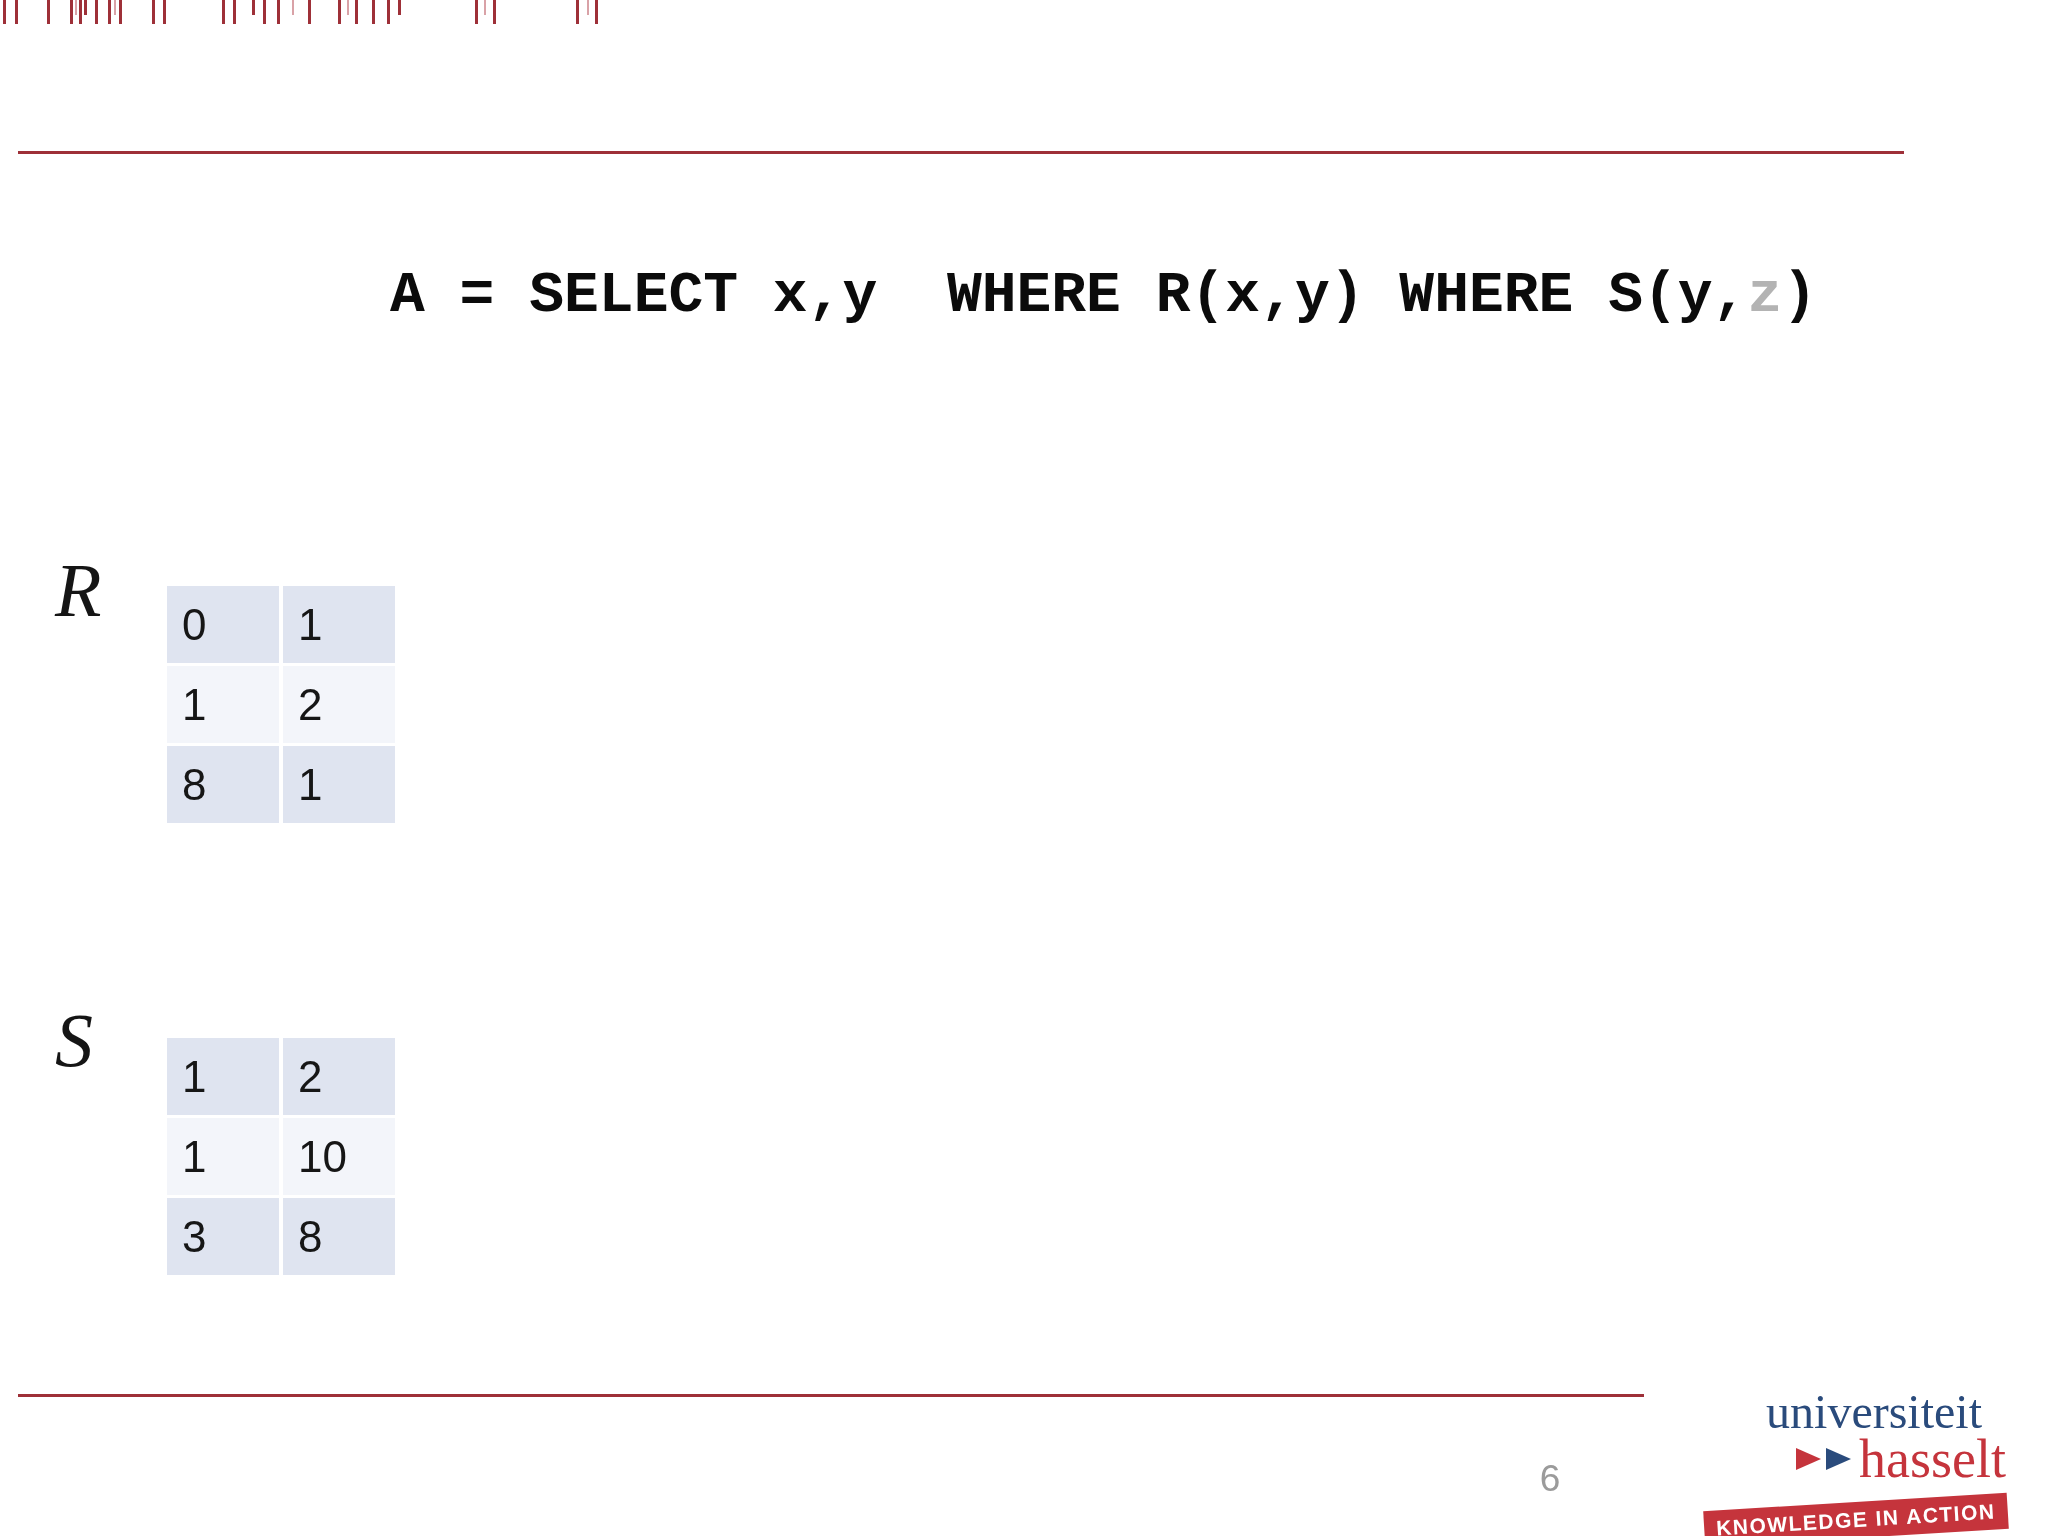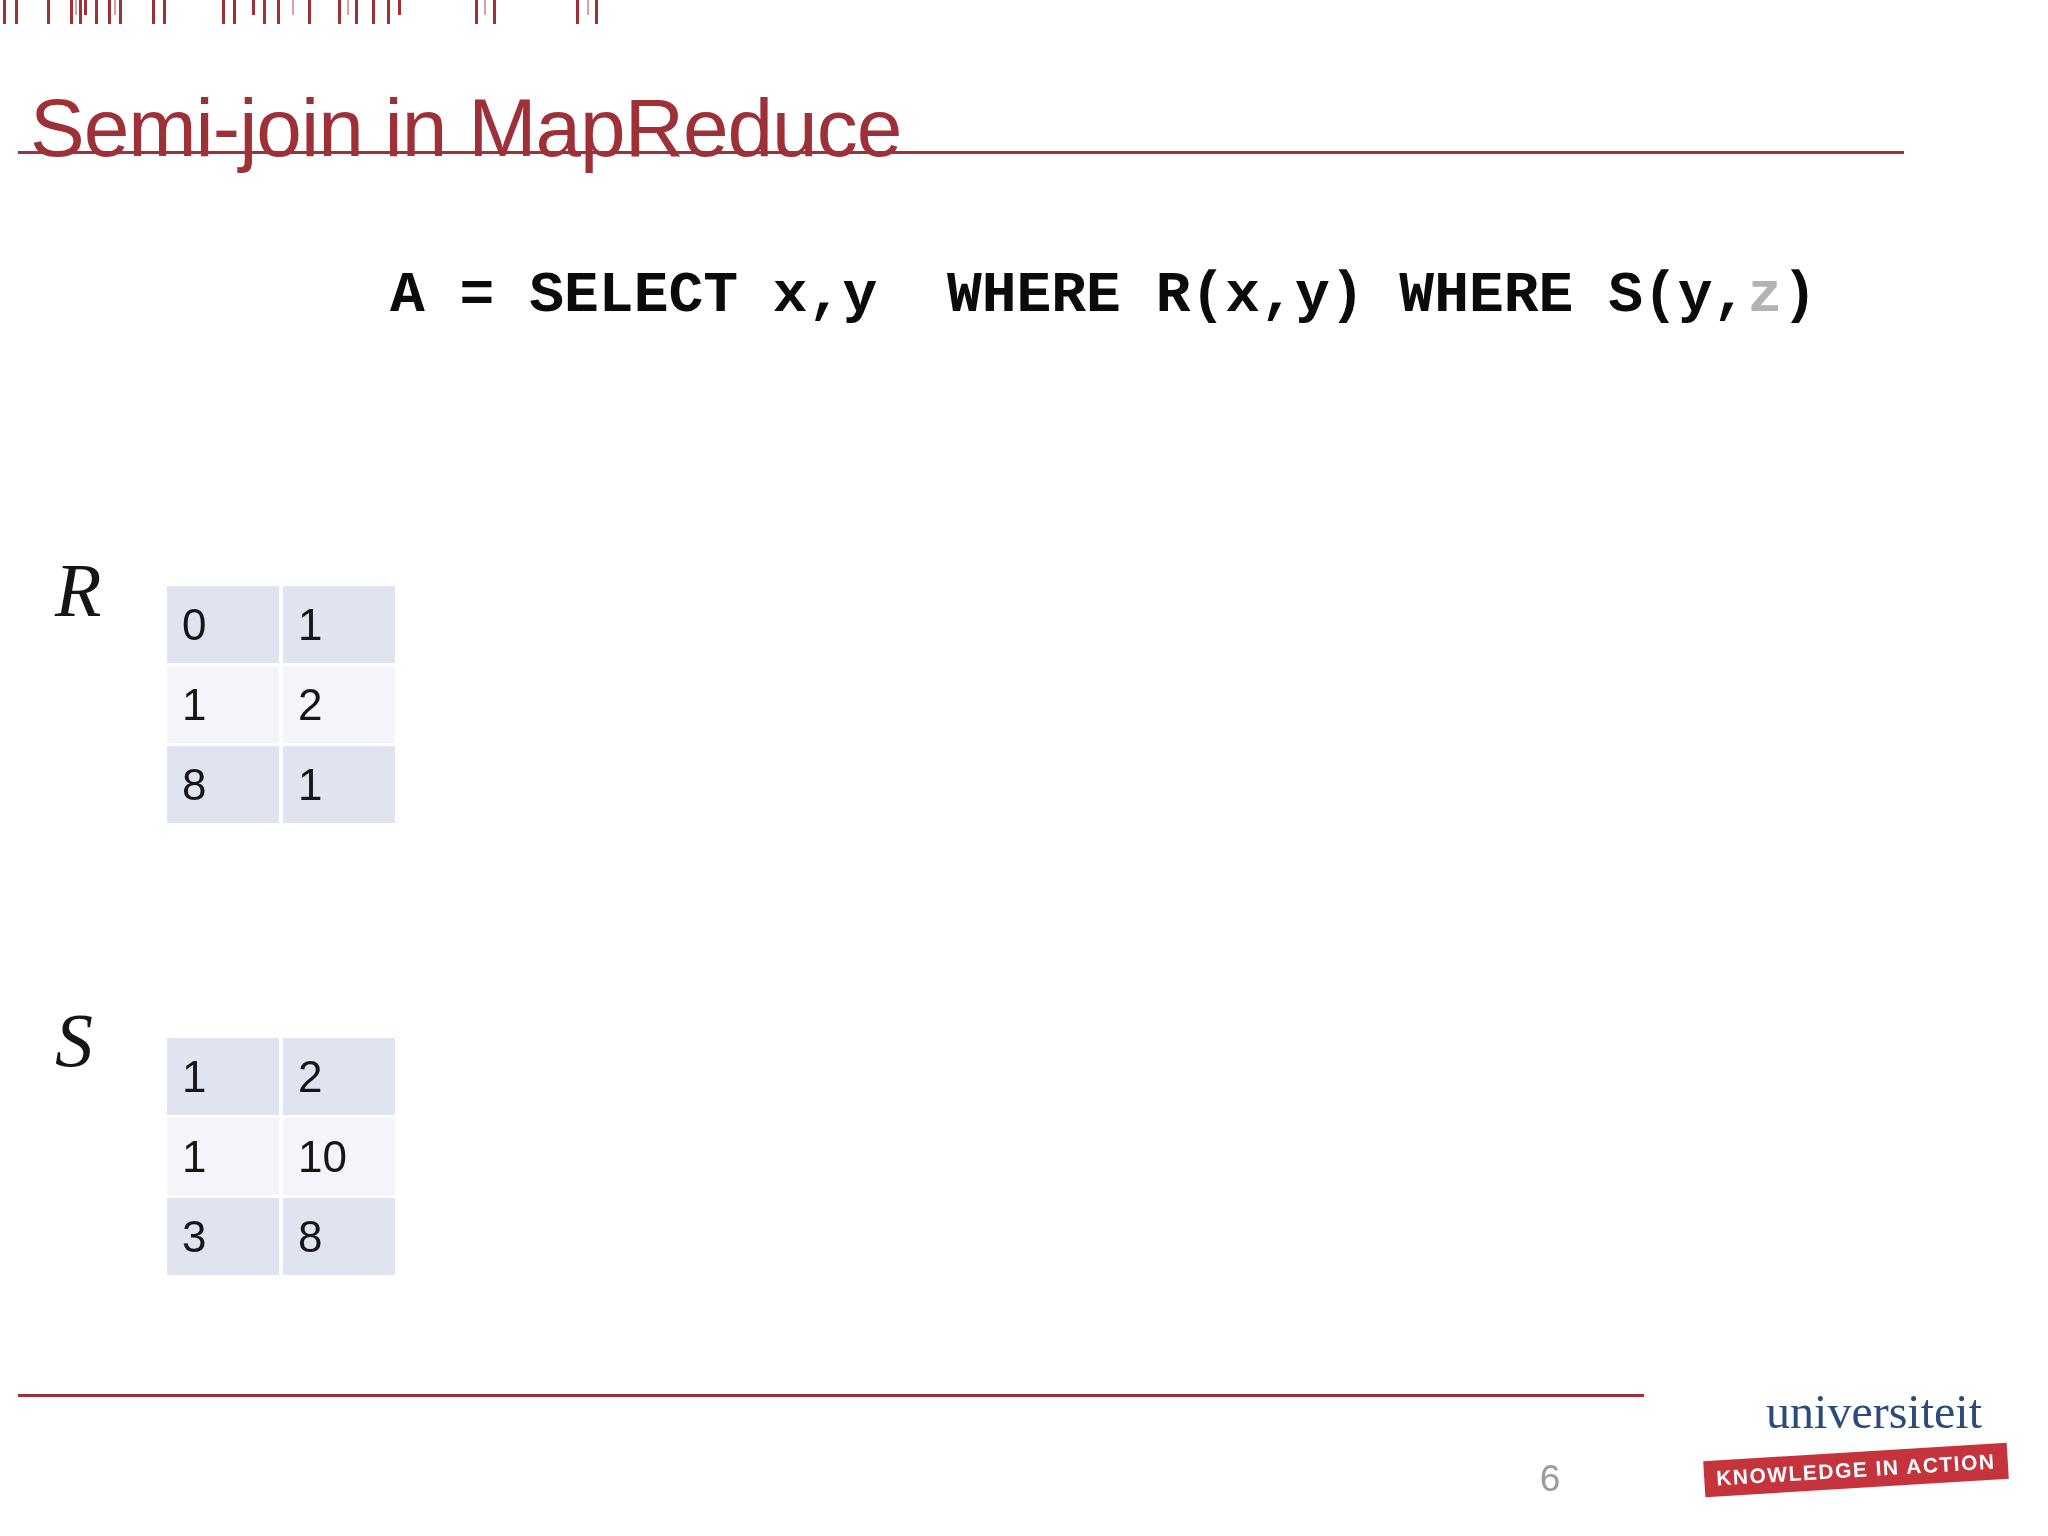--- a/index.html
+++ b/index.html
@@ -105,21 +105,20 @@
       <div class="bline" style="left: 387px; height: 24px;"></div>
       <div class="bline" style="left: 398px; height: 15px;"></div>
       <div class="bline" style="left: 475px; height: 24px;"></div>
       <div class="bline light" style="left: 484px; height: 15px;"></div>
       <div class="bline" style="left: 493px; height: 24px;"></div>
       <div class="bline" style="left: 576px; height: 24px;"></div>
       <div class="bline light" style="left: 587px; height: 15px;"></div>
       <div class="bline" style="left: 595px; height: 24px;"></div>
     </div>
 
-  <h1 class="title">Semi-join in MapReduce</h1>
   <div class="title-rule"></div>
 
   <div class="code"><span>A = SELECT x,y  WHERE R(x,y) WHERE S(y,</span><span class="faded">z</span><span>)</span></div>
 
   <div class="rel-label r">R</div>
   <div class="rel-table r">
       <div class="trow">
         <div class="tcell">0</div>
         <div class="tcell">1</div>
       </div>
@@ -147,16 +146,21 @@
         <div class="tcell">3</div>
         <div class="tcell">8</div>
       </div>
     </div>
 
   <div class="footer-rule"></div>
   <div class="page-number">6</div>
 
   <div class="logo">
     <div class="logo-uni">universiteit</div>
+    <div class="logo-has-row">
+      <span class="tri"></span>
+      <span class="tri blue"></span>
+      <span class="logo-has">hasselt</span>
+    </div>
     <div class="banner">KNOWLEDGE IN ACTION</div>
   </div>
 
 </div>
 
 </body></html>

